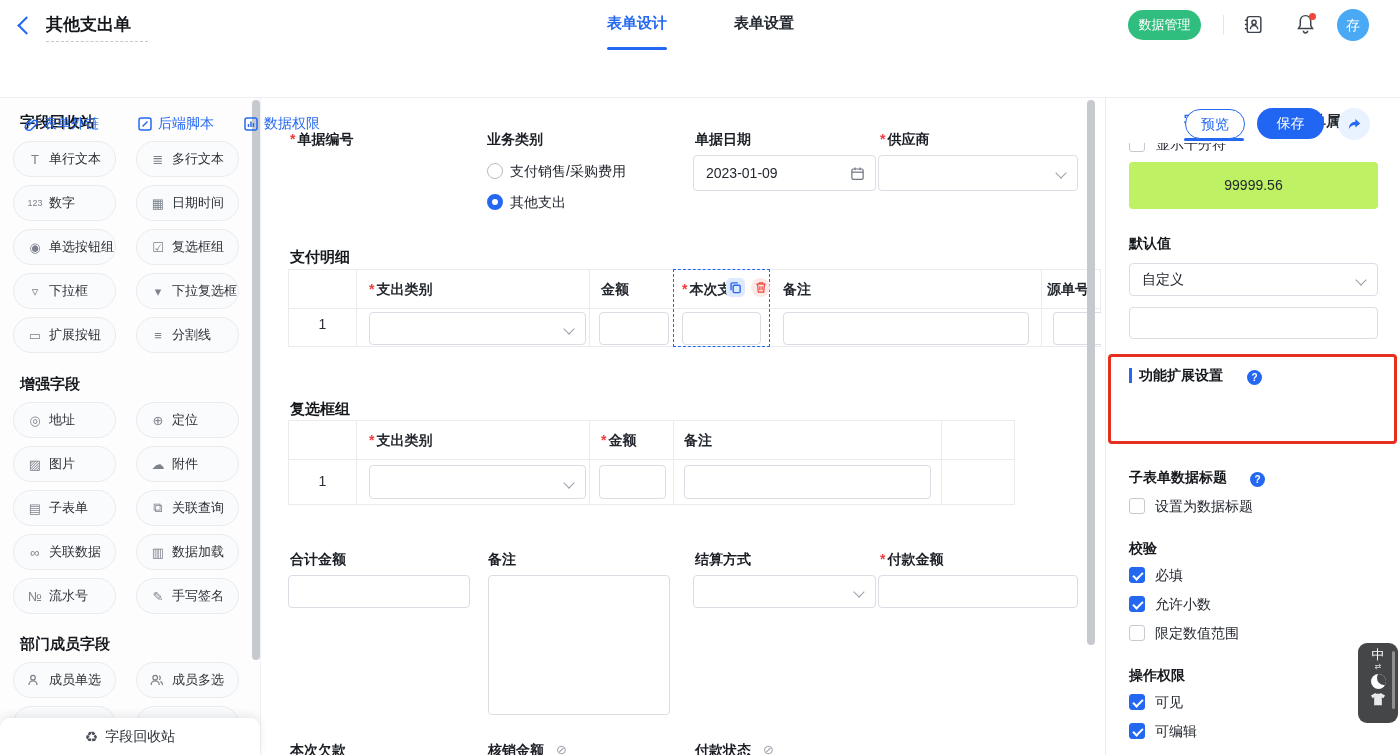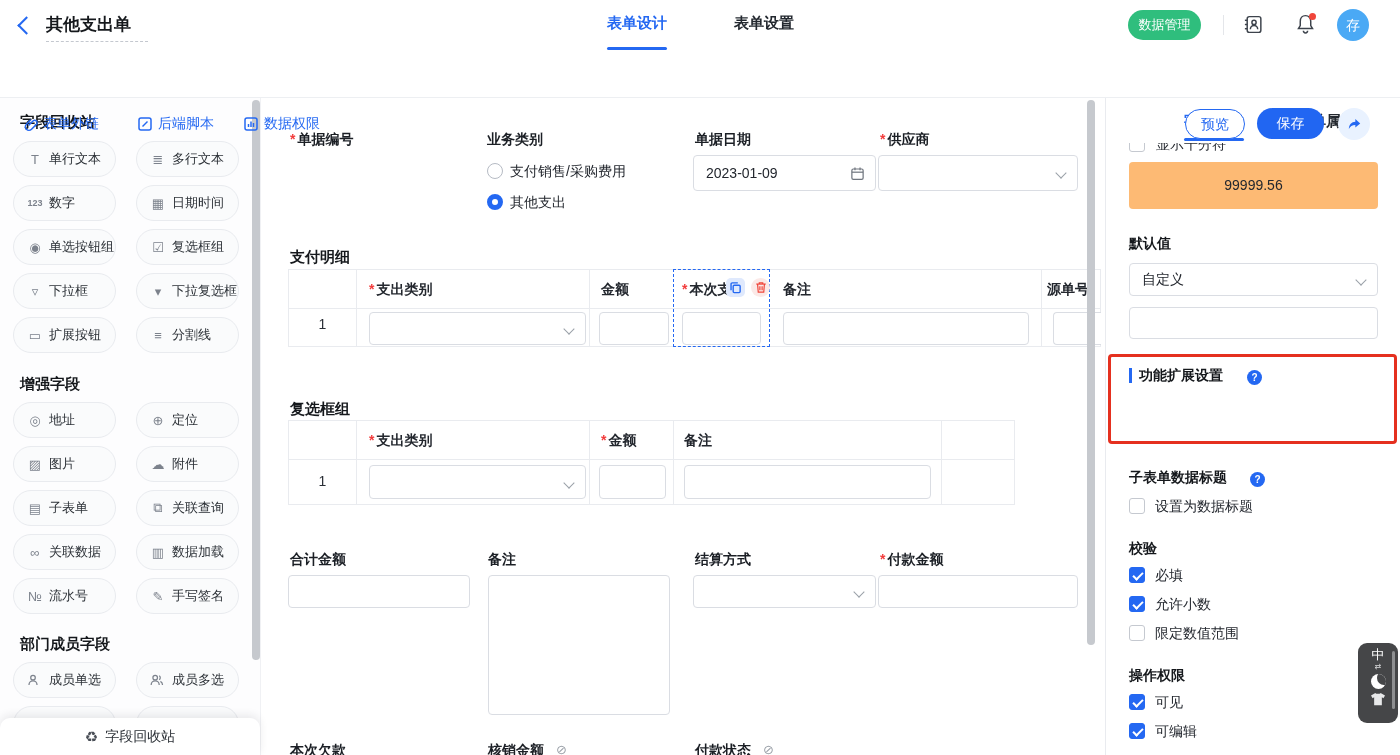--- a/index.html
+++ b/index.html
@@ -162,21 +162,21 @@
 
     <div class="abs pill" style="left:13px;top:44px">
         <span class="picon">T</span>
         <span class="ptxt">单行文本</span>
       </div>
     <div class="abs pill" style="left:136px;top:44px">
         <span class="picon">≣</span>
         <span class="ptxt">多行文本</span>
       </div>
     <div class="abs pill" style="left:13px;top:88px">
-        <span class="picon" style="font-size:9px;font-weight:700">123</span>
+        <span class="picon" style="font-size:9px;font-weight:400">123</span>
         <span class="ptxt">数字</span>
       </div>
     <div class="abs pill" style="left:136px;top:88px">
         <span class="picon">▦</span>
         <span class="ptxt">日期时间</span>
       </div>
     <div class="abs pill" style="left:13px;top:132px">
         <span class="picon">◉</span>
         <span class="ptxt">单选按钮组</span>
       </div>
@@ -381,21 +381,21 @@
 
     <div class="cb" style="left:23px;top:39px"></div>
     <div class="cblbl" style="left:50px;top:39px">显示千分符</div>
 
     <div class="panel-head">
       <div class="ptab on" style="left:68px">字段属性</div>
       <div class="ptab-bar" style="left:78px;width:60px"></div>
       <div class="ptab" style="left:180px">表单属性</div>
     </div>
 
-    <div class="abs" style="left:23px;top:65px;width:249px;height:47px;background:#fdba74;border-radius:4px;
+    <div class="abs" style="left:23px;top:65px;width:249px;height:47px;background:#bef264;border-radius:4px;
          text-align:center;line-height:47px;color:#23272e">99999.56</div>
 
     <div class="plbl" style="left:23px;top:138px">默认值</div>
     <div class="inp" style="position:absolute;left:23px;top:166px;width:249px;height:33px">
       <span style="position:absolute;left:12px;top:7px;color:#23272e">自定义</span>
       <span class="chev" style="right:12px;top:12px"></span>
     </div>
     <div class="inp" style="position:absolute;left:23px;top:210px;width:249px;height:32px"></div>
 
     <div class="abs" style="left:23px;top:271px;width:3px;height:15px;background:#2468f2"></div>

